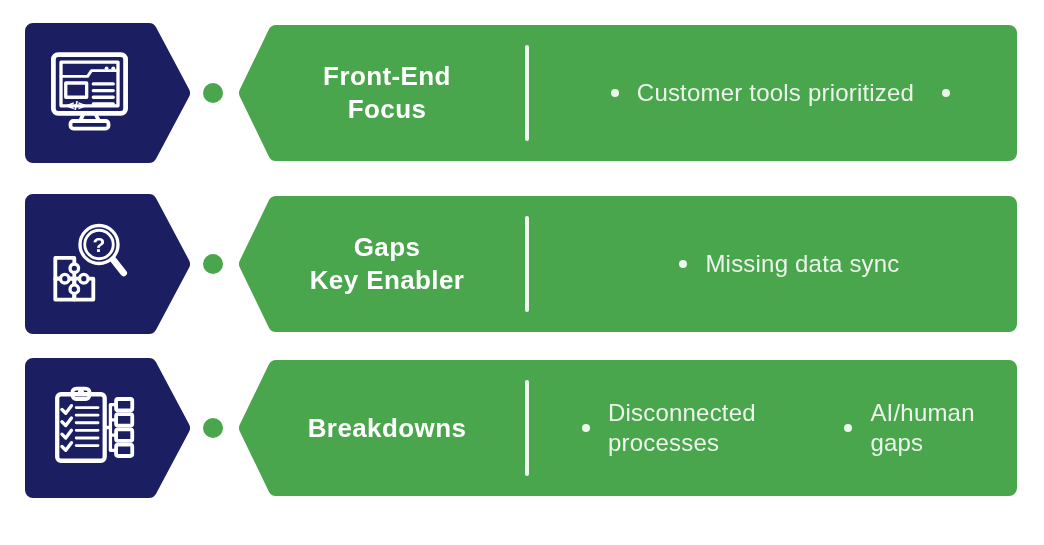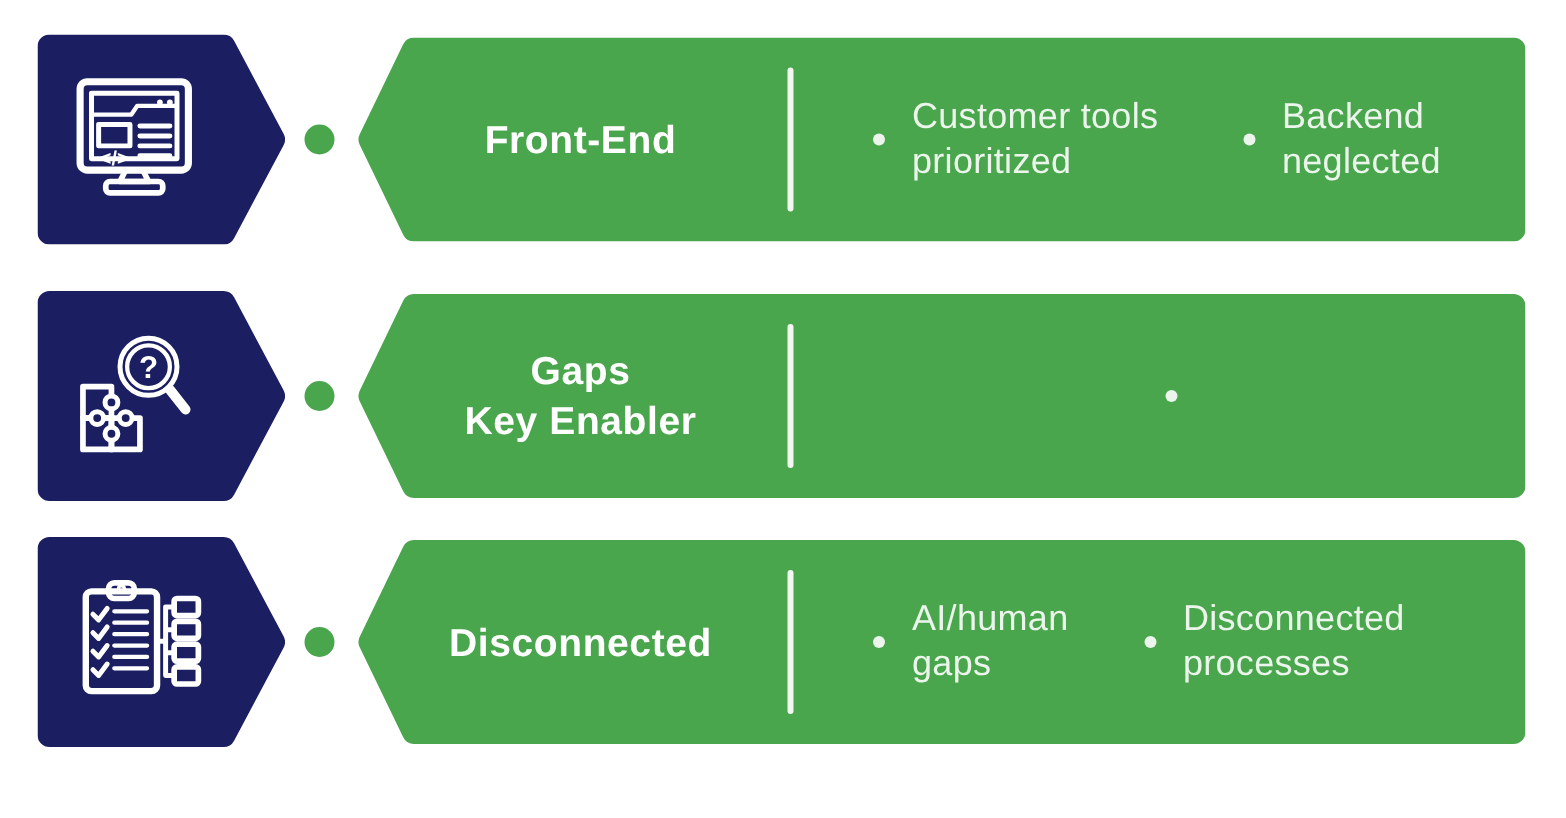--- a/index.html
+++ b/index.html
@@ -81,30 +81,30 @@
     </div>
 
     <div class="dot"></div>
 
     <div class="banner">
       <svg class="banner-bg" viewBox="0 0 780 136" preserveAspectRatio="none">
         <path d="M10 68 L39 8 L772 8 L772 128 L39 128 Z" fill="var(--green)" stroke="var(--green)" stroke-width="16" stroke-linejoin="round"></path>
       </svg>
       <div class="title">
         <span>Front-End</span>
+        <span>Focus</span>
       </div>
       <div class="divider"></div>
       <ul class="bullets">
         <li>
           <span class="b-dot"></span>
           <span>Customer tools prioritized</span>
         </li>
         <li>
           <span class="b-dot"></span>
-          <span>Backend neglected</span>
         </li>
       </ul>
     </div>
   </div>
 
   <div class="row row2">
     <div class="icon-shape">
       <svg class="shape-bg" viewBox="0 0 165 140">
         <path d="M8 8 L124 8 L157 70 L124 132 L8 132 Z" fill="var(--navy)" stroke="var(--navy)" stroke-width="16" stroke-linejoin="round"></path>
       </svg>
@@ -130,20 +130,21 @@
         <path d="M10 68 L39 8 L772 8 L772 128 L39 128 Z" fill="var(--green)" stroke="var(--green)" stroke-width="16" stroke-linejoin="round"></path>
       </svg>
       <div class="title">
         <span>Gaps</span>
         <span>Key Enabler</span>
       </div>
       <div class="divider"></div>
       <ul class="bullets">
         <li>
           <span class="b-dot"></span>
+          <span>Missing data sync</span>
         </li>
       </ul>
     </div>
   </div>
 
   <div class="row row3">
     <div class="icon-shape">
       <svg class="shape-bg" viewBox="0 0 165 140">
         <path d="M8 8 L124 8 L157 70 L124 132 L8 132 Z" fill="var(--navy)" stroke="var(--navy)" stroke-width="16" stroke-linejoin="round"></path>
       </svg>
@@ -164,29 +165,29 @@
       </svg>
     </div>
 
     <div class="dot"></div>
 
     <div class="banner">
       <svg class="banner-bg" viewBox="0 0 780 136" preserveAspectRatio="none">
         <path d="M10 68 L39 8 L772 8 L772 128 L39 128 Z" fill="var(--green)" stroke="var(--green)" stroke-width="16" stroke-linejoin="round"></path>
       </svg>
       <div class="title">
-        <span>Disconnected</span>
+        <span>Breakdowns</span>
       </div>
       <div class="divider"></div>
       <ul class="bullets">
         <li>
           <span class="b-dot"></span>
-          <span>AI/human gaps</span>
+          <span>Disconnected processes</span>
         </li>
         <li>
           <span class="b-dot"></span>
-          <span>Disconnected processes</span>
+          <span>AI/human gaps</span>
         </li>
       </ul>
     </div>
   </div>
 
 </div>
 
 </body></html>

